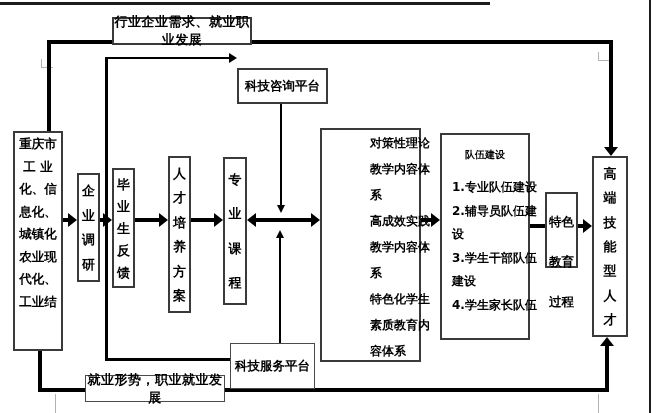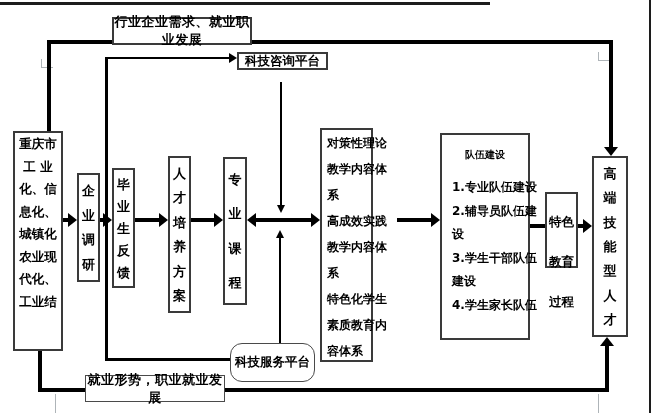--- a/index.html
+++ b/index.html
@@ -28,30 +28,30 @@
   .tu-n{border-left:4px solid transparent;border-right:4px solid transparent;border-bottom:8px solid #000;}
   .faint{position:absolute;background:#aeb4b8;z-index:0;}
   
   #b-left{left:13px;top:131px;width:50px;height:220px;font-size:12.5px;}
   #b-left .ln{line-height:22.5px;text-align:center;}
   #b-survey{left:77px;top:173px;width:23px;height:109px;}
   #b-feedback{left:112px;top:168px;width:23px;height:120px;}
   #b-plan{left:168px;top:156px;width:23px;height:157px;}
   #b-course{left:223px;top:157px;width:24px;height:148px;}
   #b-topbanner{left:112px;top:17px;width:140px;height:28px;}
-  #b-consult{left:237px;top:52px;width:91px;height:18px;font-size:12.5px;}
-  #b-content{left:320px;top:128px;width:53px;height:234px;font-size:12px;}
+  #b-consult{left:237px;top:68px;width:91px;height:36px;font-size:12.5px;}
+  #b-content{left:320px;top:128px;width:101px;height:234px;font-size:12px;padding-left:43px;}
   #b-content .ln{line-height:26px;text-align:left;padding-left:5px;}
   #b-team{left:440px;top:133px;width:90px;height:207px;font-size:12px;}
   #b-team .title{padding-top:13px;padding-bottom:14px;text-align:center;font-size:10px;}
   #b-team .ln{line-height:23.5px;text-align:left;padding:0 10px;}
   #b-special{left:545px;top:192px;width:33px;height:76px;font-size:12.5px;}
   #b-special .ln{line-height:25px;text-align:center;padding-top:15px;}
   #b-highend{left:592px;top:156px;width:36px;height:181px;}
-  #b-service{left:230px;top:343px;width:85px;height:39px;font-size:12.5px;border-radius:12px;}
+  #b-service{left:230px;top:343px;width:85px;height:46px;font-size:12.5px;}
   #b-botbanner{left:85px;top:375px;width:140px;height:27px;}
 </style>
 </head>
 <body>
 
 <div id="canvas">
 
   <div class="hl" style="left:0;top:2px;width:490px;height:3px;background:#1c1c1c;"></div>
   <div class="vl" style="left:649px;top:0;width:2px;height:413px;background:#1c1c1c;"></div>
 

